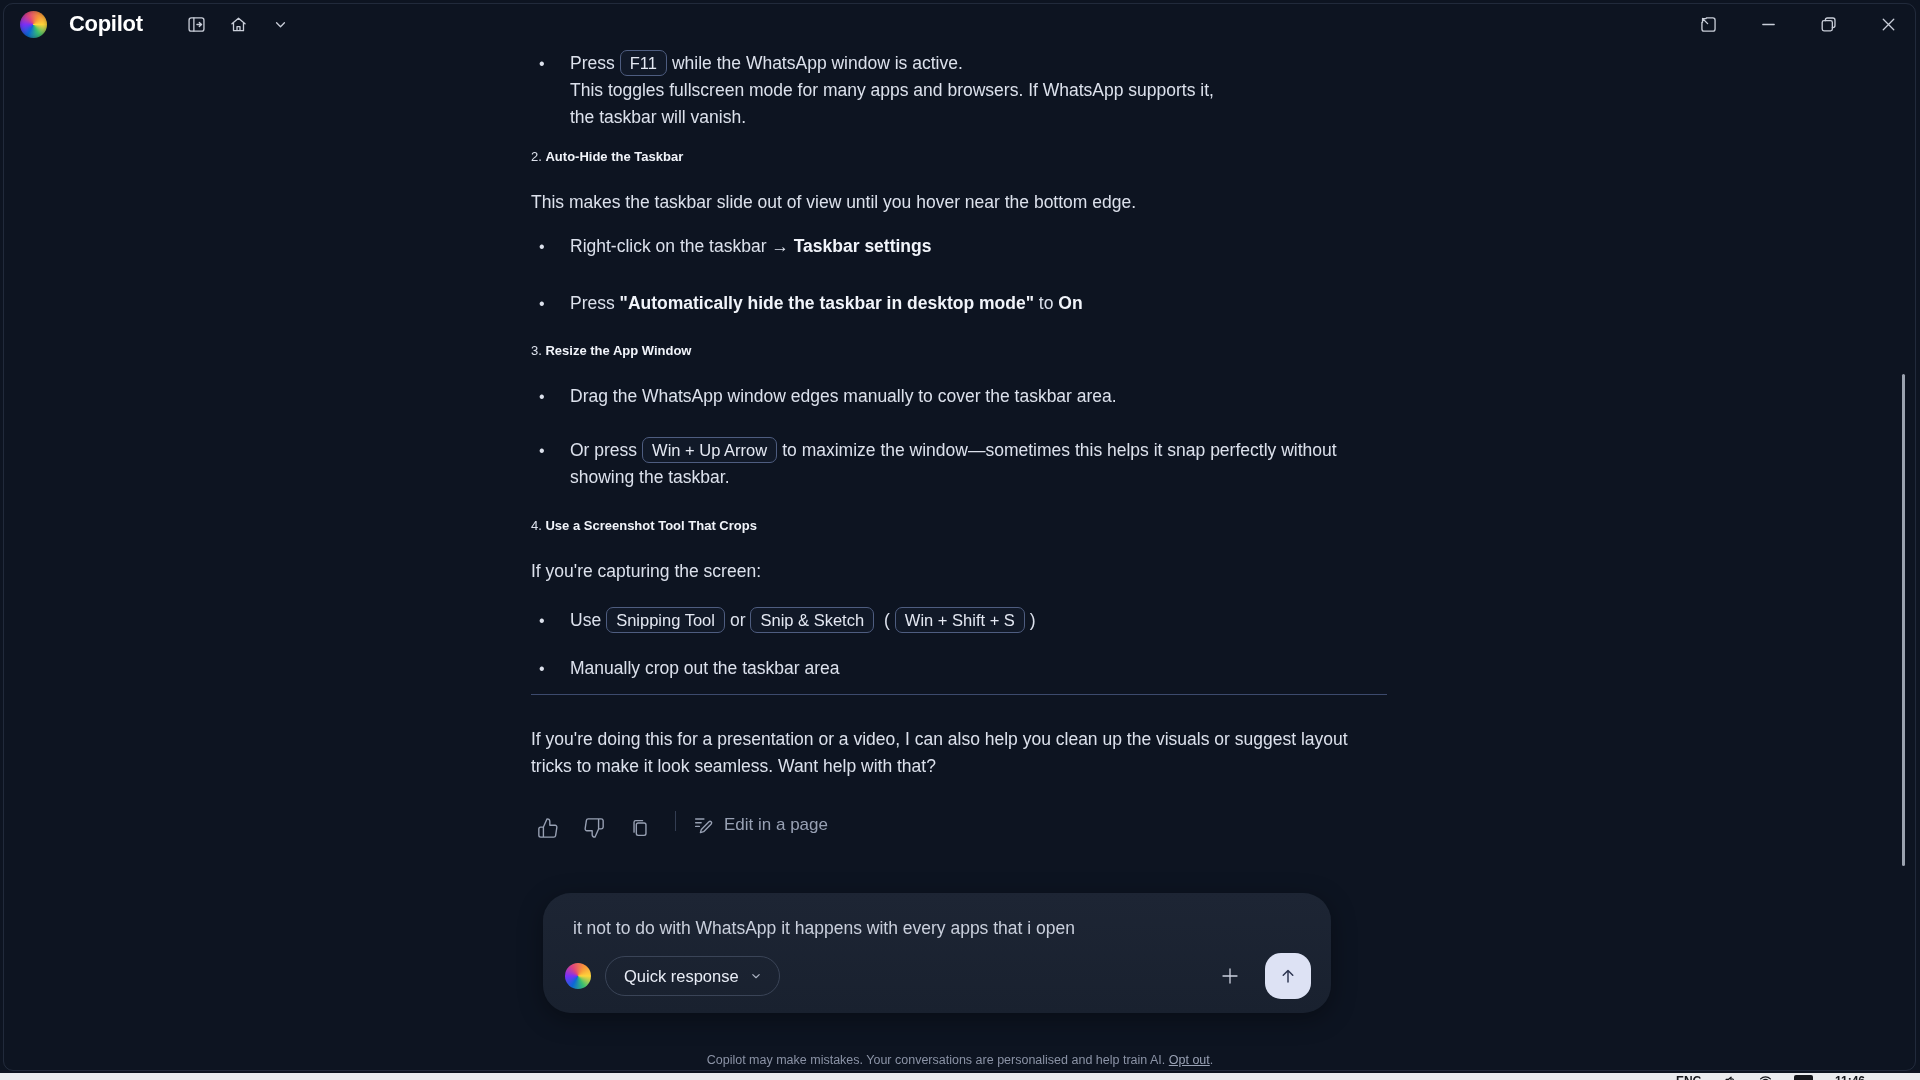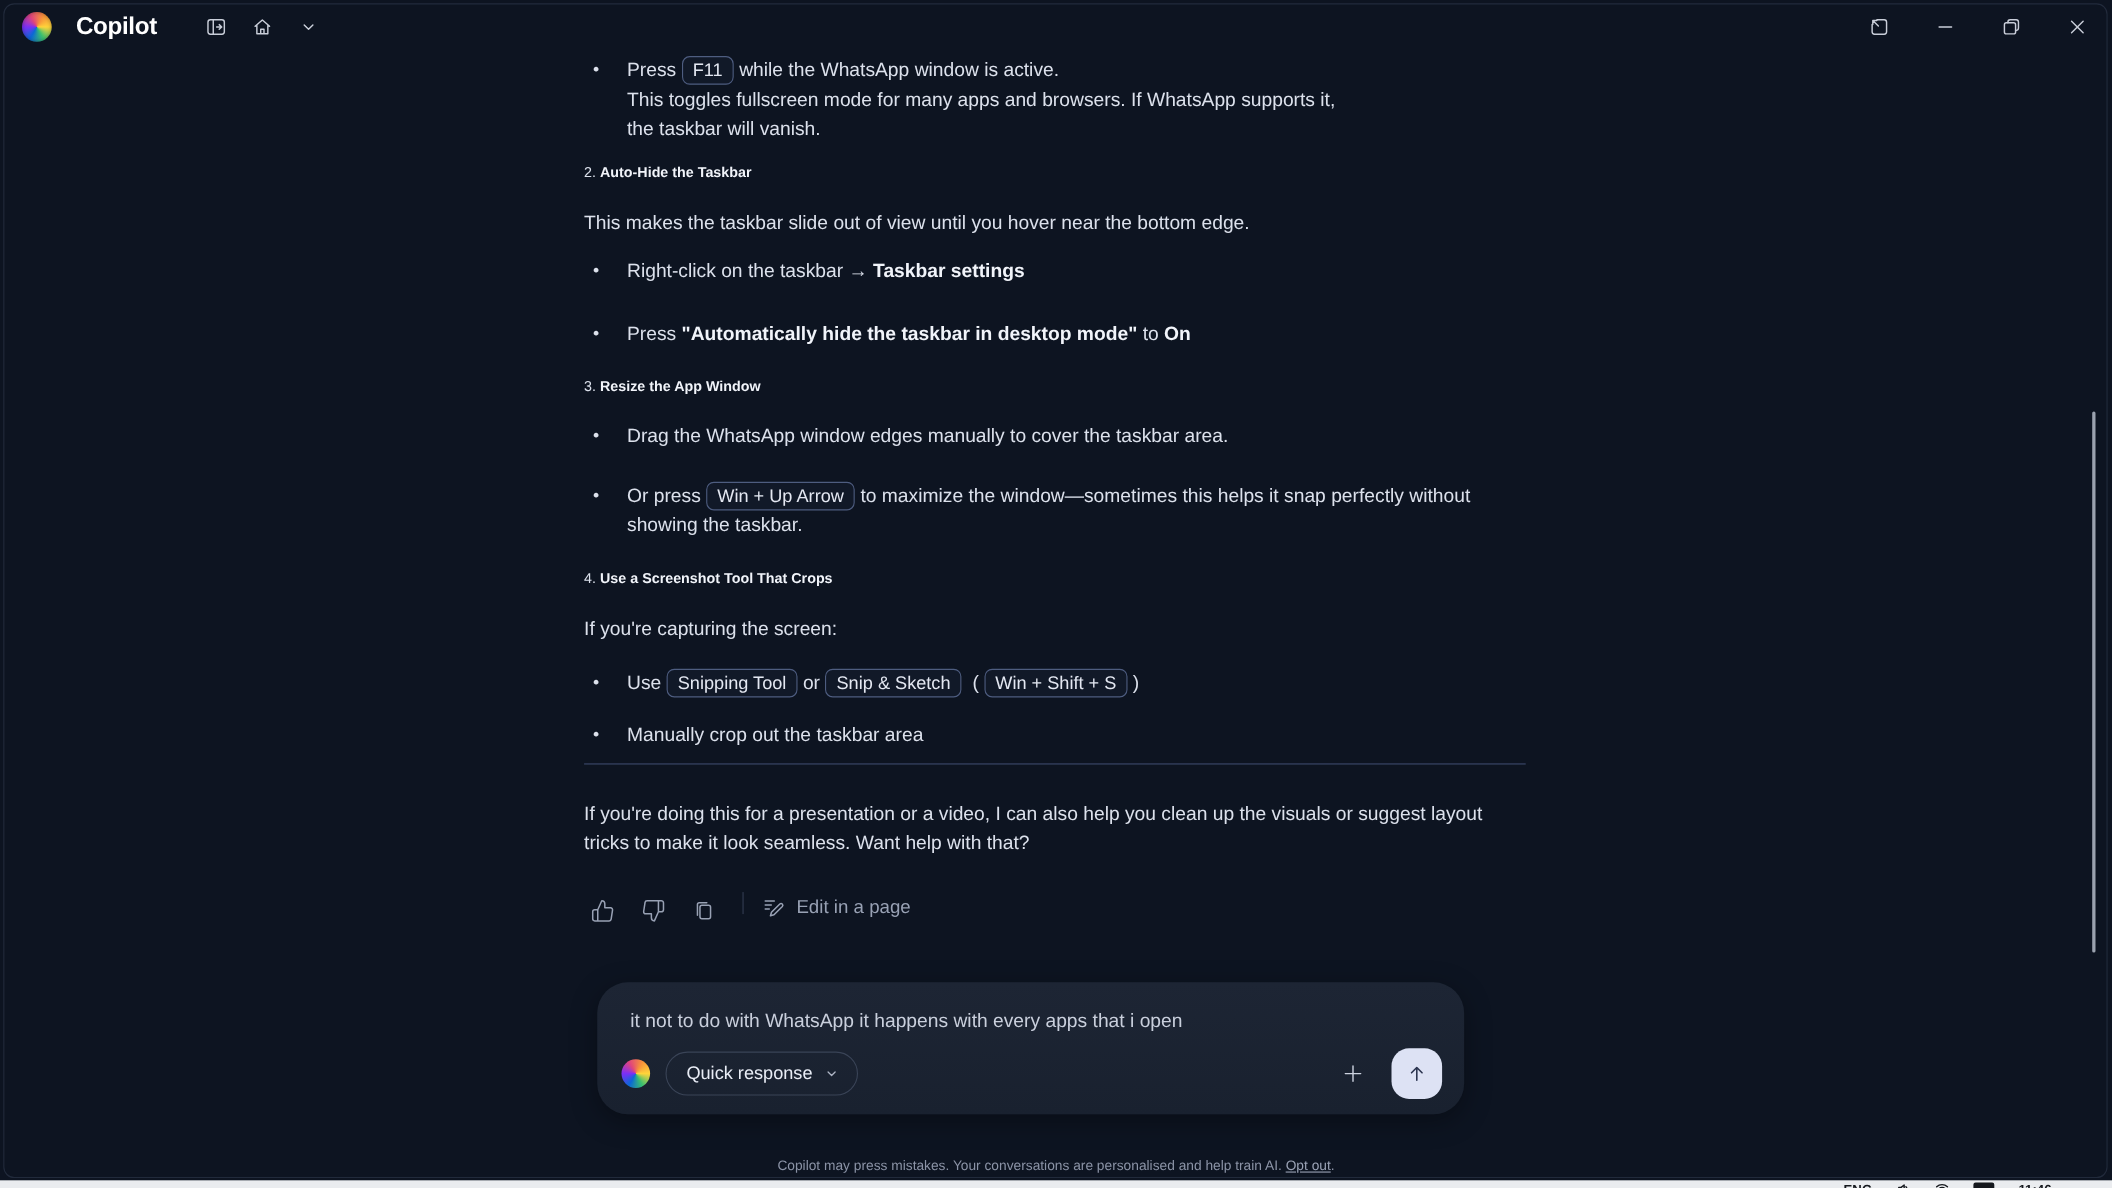--- a/index.html
+++ b/index.html
@@ -276,21 +276,21 @@
     </div>
     <div class="send-btn">
       <svg viewBox="0 0 24 24">
           <path d="M12 18.5 V6.5 M6.8 11.2 L12 6 l5.2 5.2" stroke-width="1.6"></path>
         </svg>
     </div>
   </div>
 </div>
 
 <div class="footer">
-  <span>Copilot may press mistakes. Your conversations are personalised and help train AI. </span><a>Opt out</a><span>.</span>
+  <span>Copilot may make mistakes. Your conversations are personalised and help train AI. </span><a>Opt out</a><span>.</span>
 </div>
 
 <div class="scroll-thumb"></div>
 
 <div class="taskbar-strip">
   <div class="tray">
     <span>ENG</span>
     <svg viewBox="0 0 24 24" style="stroke:#15181d;stroke-width:2.4;">
       <path d="M4 10 v4 h4 l5 4 V6 l-5 4 z M16 9 a4 4 0 0 1 0 6"></path>
     </svg>

